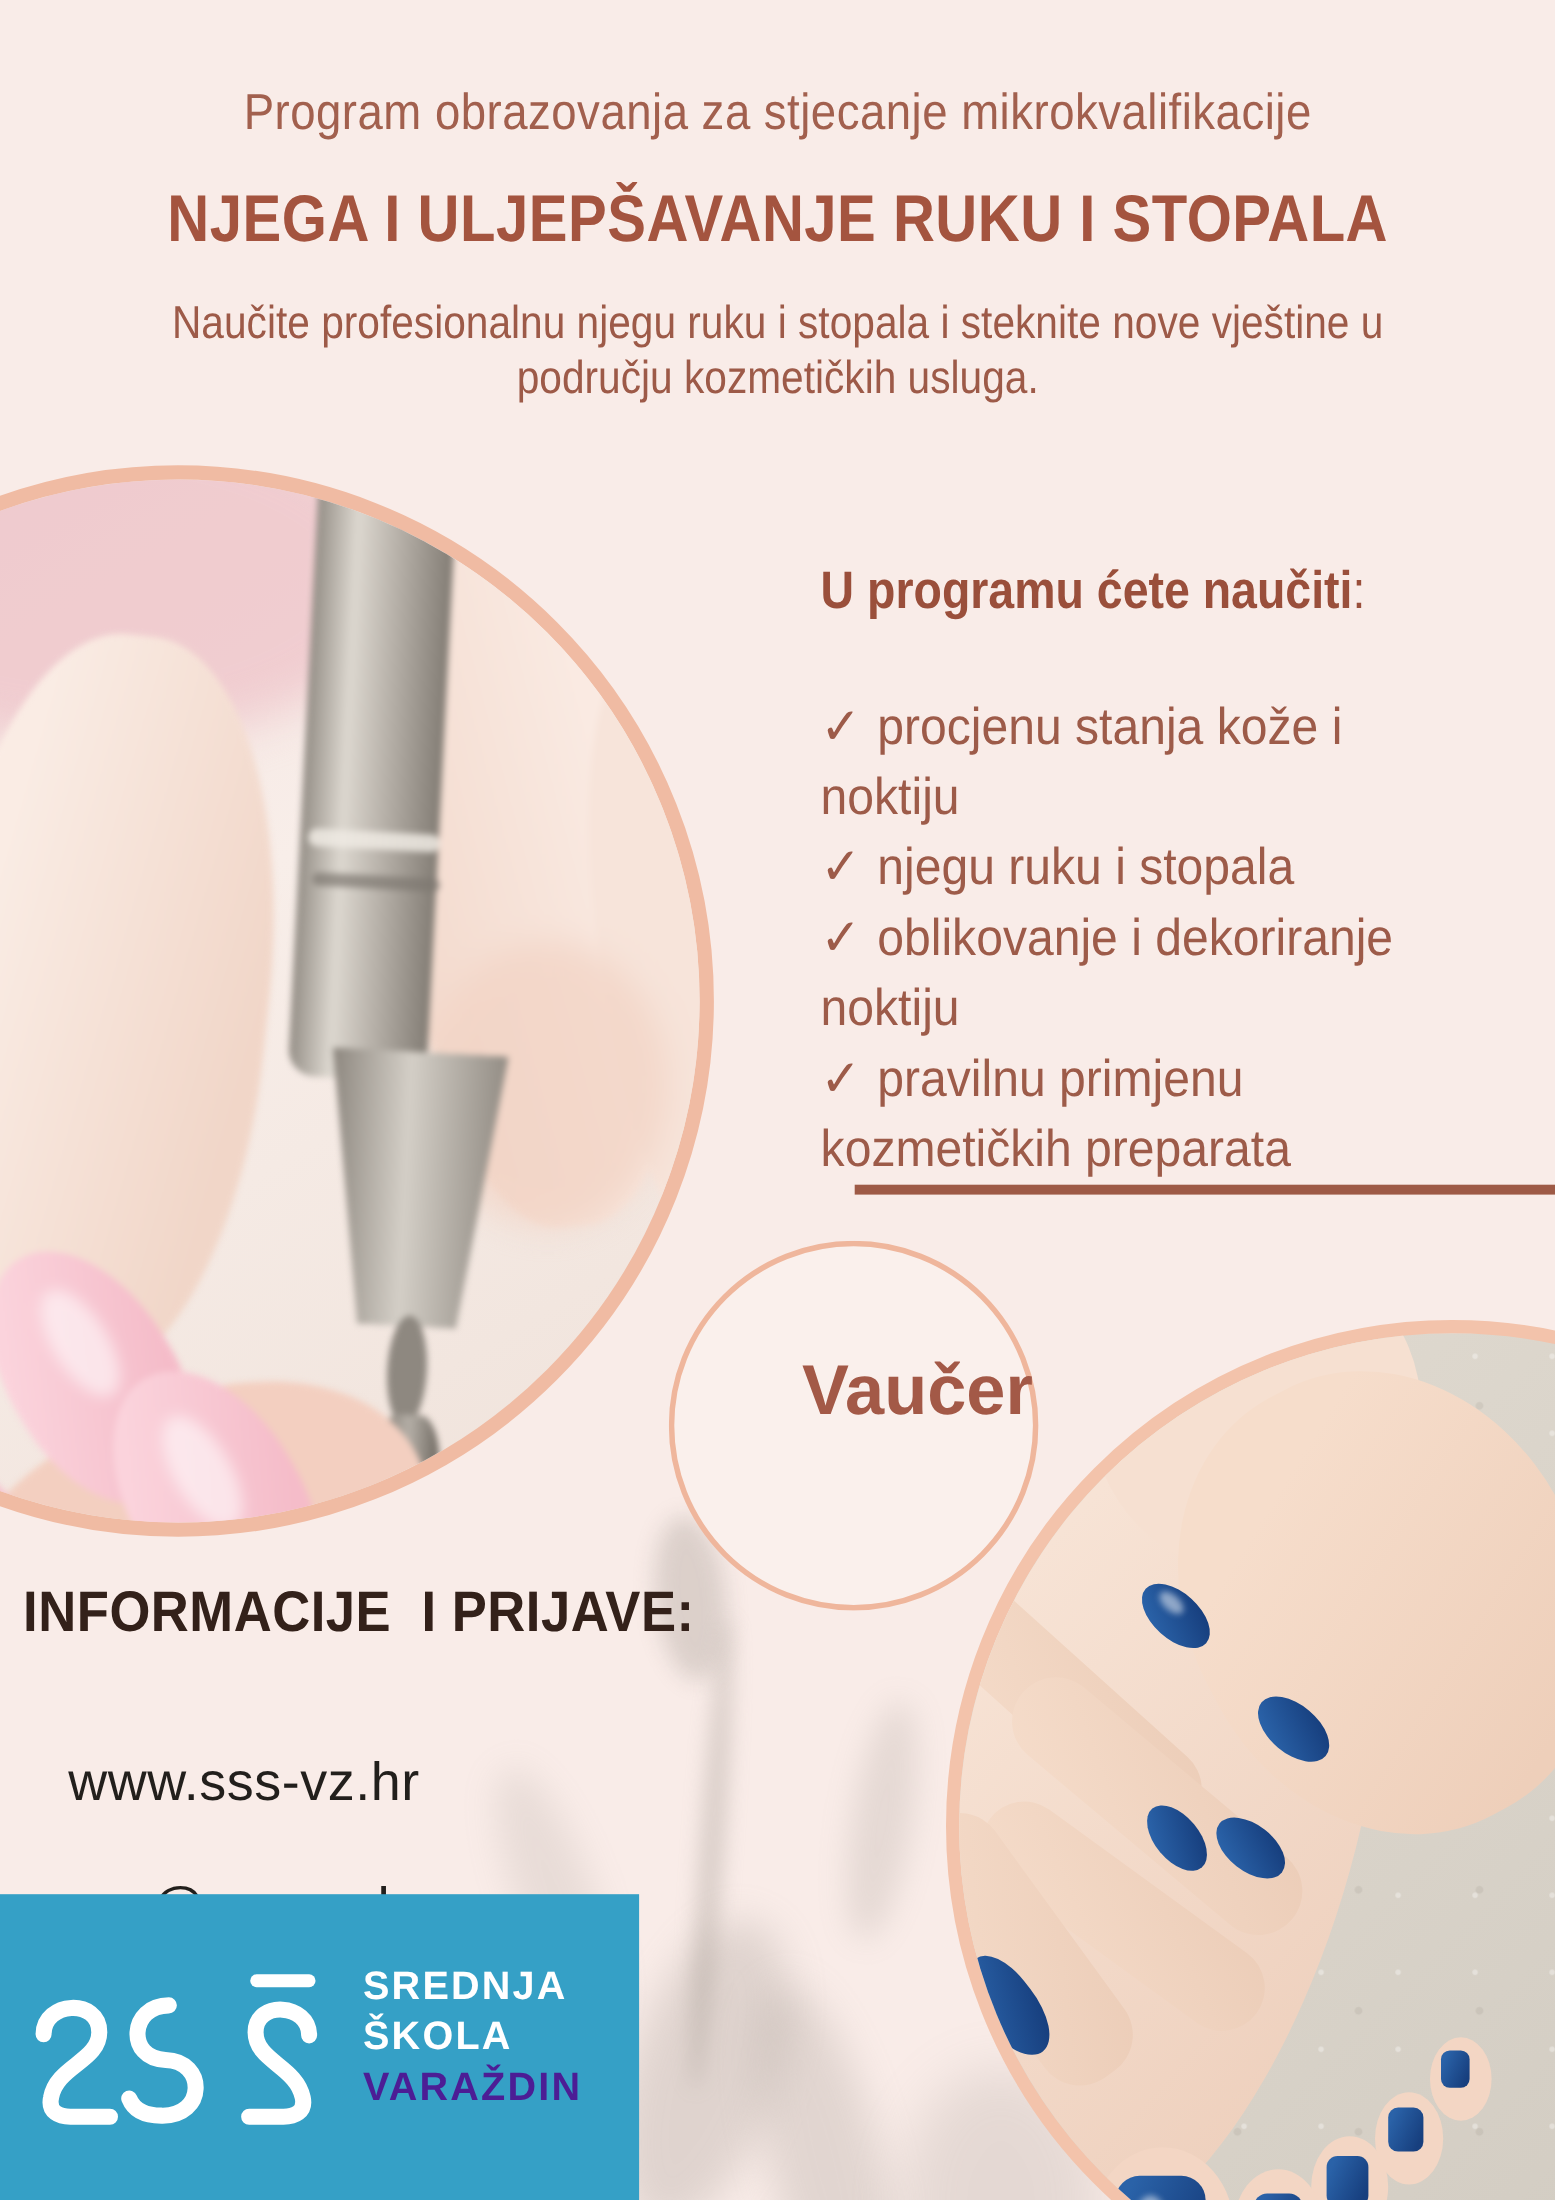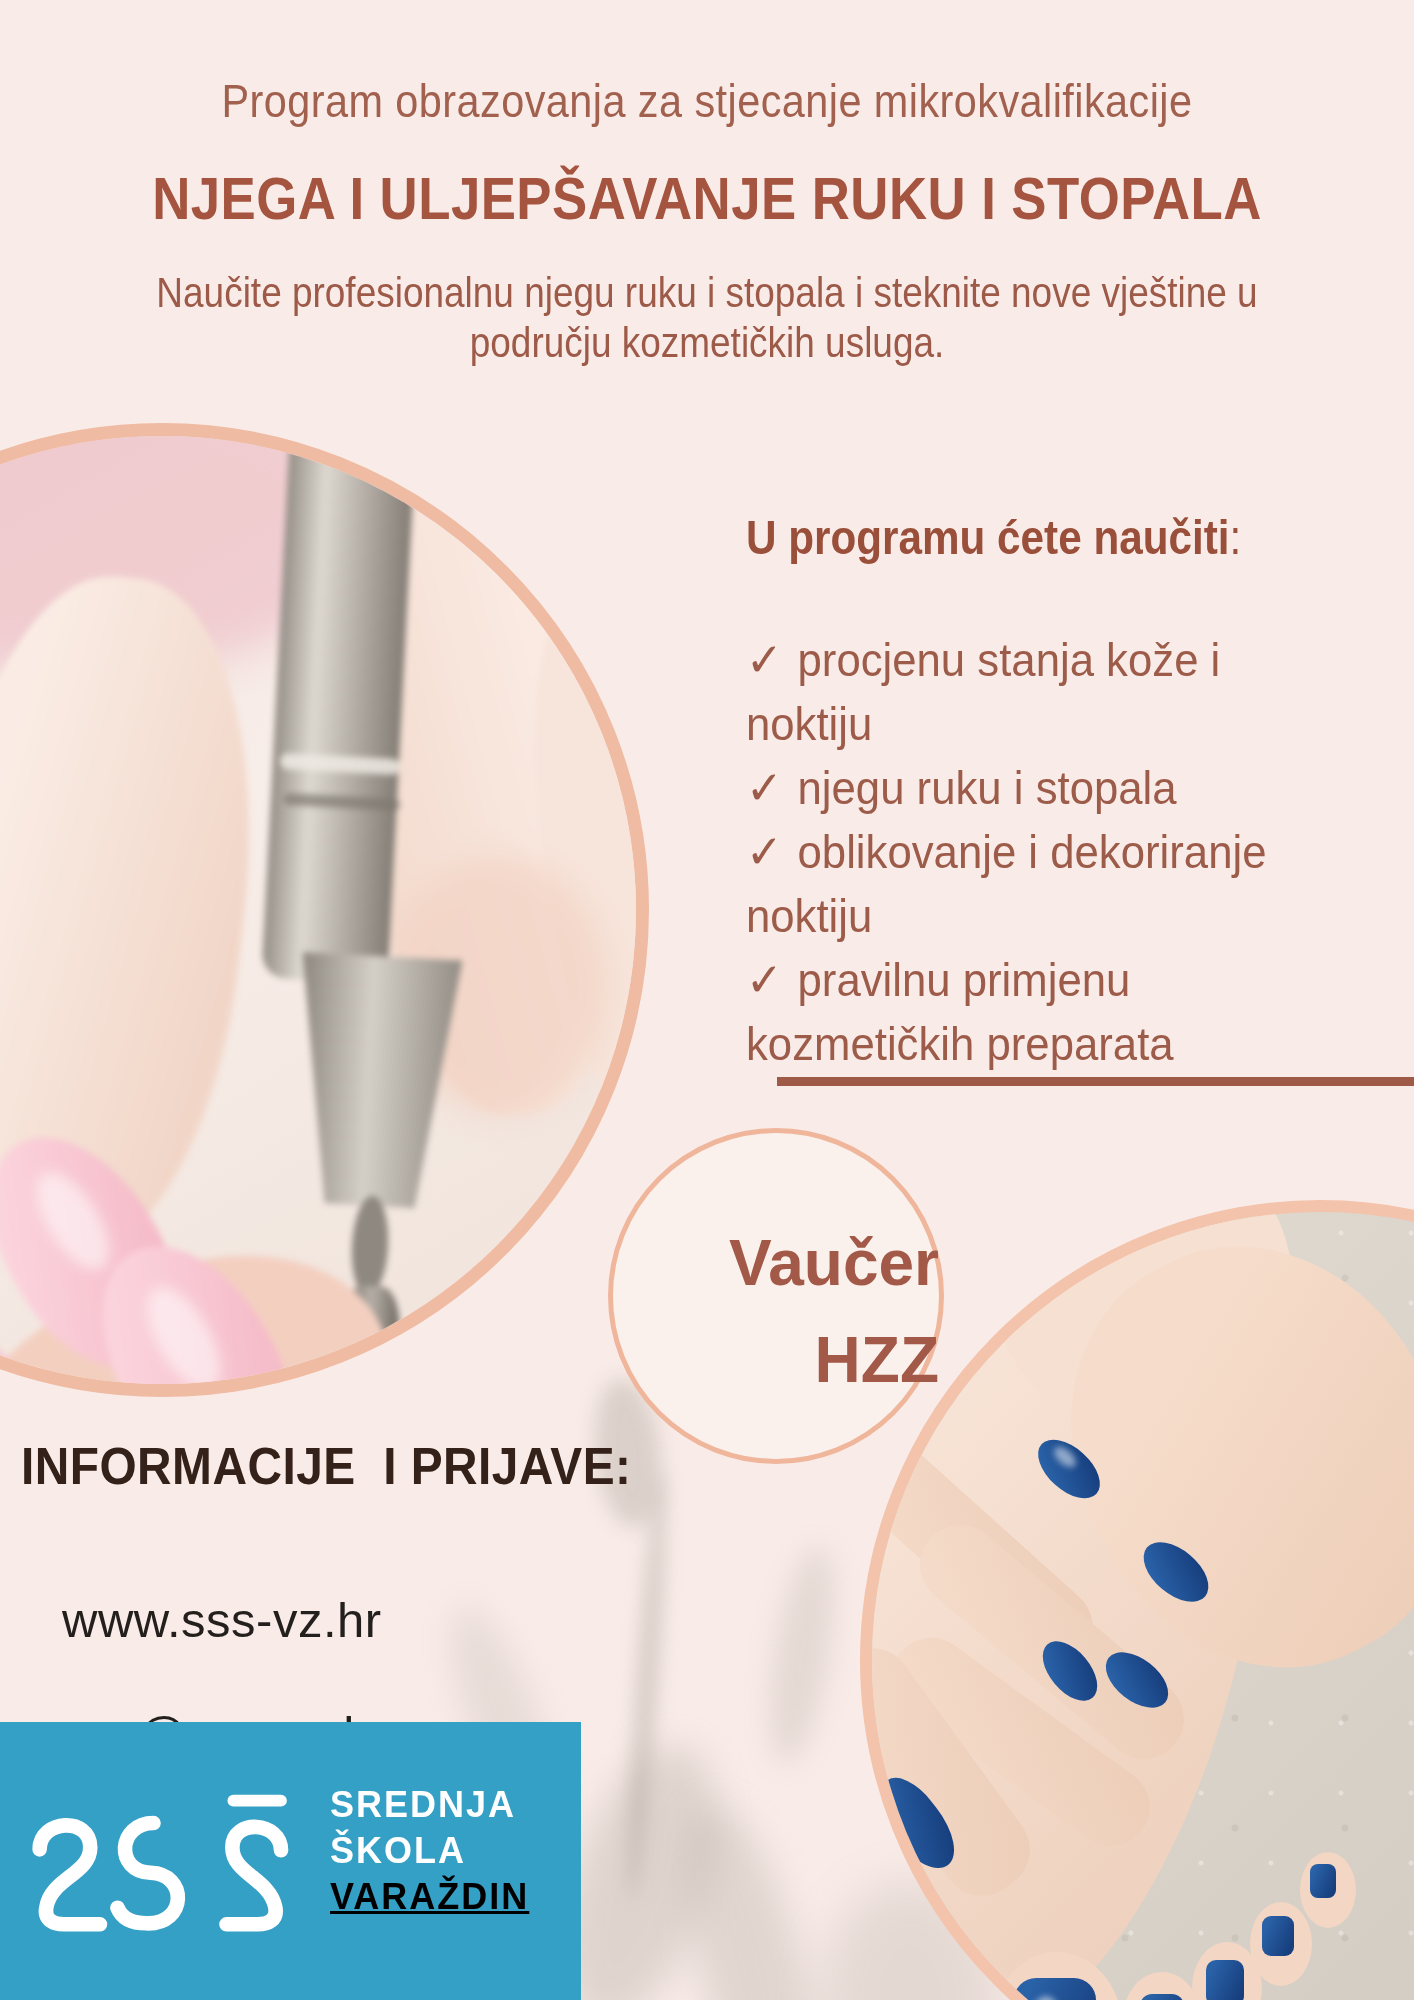--- a/index.html
+++ b/index.html
@@ -57,21 +57,21 @@
   .contact{left:62px;font-size:49px;color:#221f1c;letter-spacing:.5px;}
   .contact.phone{top:1534px;}
   .contact.site{top:1592px;}
   .contact.email{top:1706px;}
 
   
   .logo-block{left:0;top:1722px;width:581px;height:278px;background:#35a0c6;}
   .logo-mono{position:absolute;left:26px;top:66px;}
   .school-name{position:absolute;left:330px;top:60px;font-weight:bold;letter-spacing:2px;}
   .school-name div{font-size:36px;line-height:46px;color:#ffffff;white-space:nowrap;}
-  .school-name .city{color:#000000;text-decoration:underline;}
+  .school-name .city{color:#4c1d95;}
 
   
   .photo-circle{border-radius:50%;box-sizing:border-box;overflow:hidden;}
   .manicure-circle{
     left:-325px;top:423px;width:974px;height:974px;border:13px solid #f0bba3;
     background:linear-gradient(150deg,#f2dedd 0%,#f8eee9 45%,#efe2da 100%);
   }
   .manicure-inner{position:absolute;inset:0;filter:blur(3px);}
   .mshape{position:absolute;border-radius:50%;}
   .pinkglow{left:120px;top:-60px;width:560px;height:300px;background:#eec3c9;opacity:.75;filter:blur(22px);}
@@ -230,21 +230,20 @@
       <span class="check">✓</span><span>oblikovanje i dekoriranje noktiju</span>
     </div>
     <div class="check-item">
       <span class="check">✓</span><span>pravilnu primjenu kozmetičkih preparata</span>
     </div>
   </div>
   <div class="abs divider"></div>
 
   <div class="abs voucher-circle">
     <div>Vaučer</div>
-    <div>HZZ</div>
   </div>
 
   <div class="abs info-heading">INFORMACIJE  I PRIJAVE:</div>
   <div class="abs contact site">www.sss-vz.hr</div>
   <div class="abs contact email">sss@sss-vz.hr</div>
 
   <div class="abs logo-block">
     <svg class="logo-mono" width="292" height="148" viewBox="0 0 300 152">
       <g fill="none" stroke="#ffffff" stroke-width="15" stroke-linecap="round">
         <path d="M14,63 C14,32 66,29 66,61 C66,88 26,93 21,122 C18,136 29,140 39,140 L76,140"></path>

